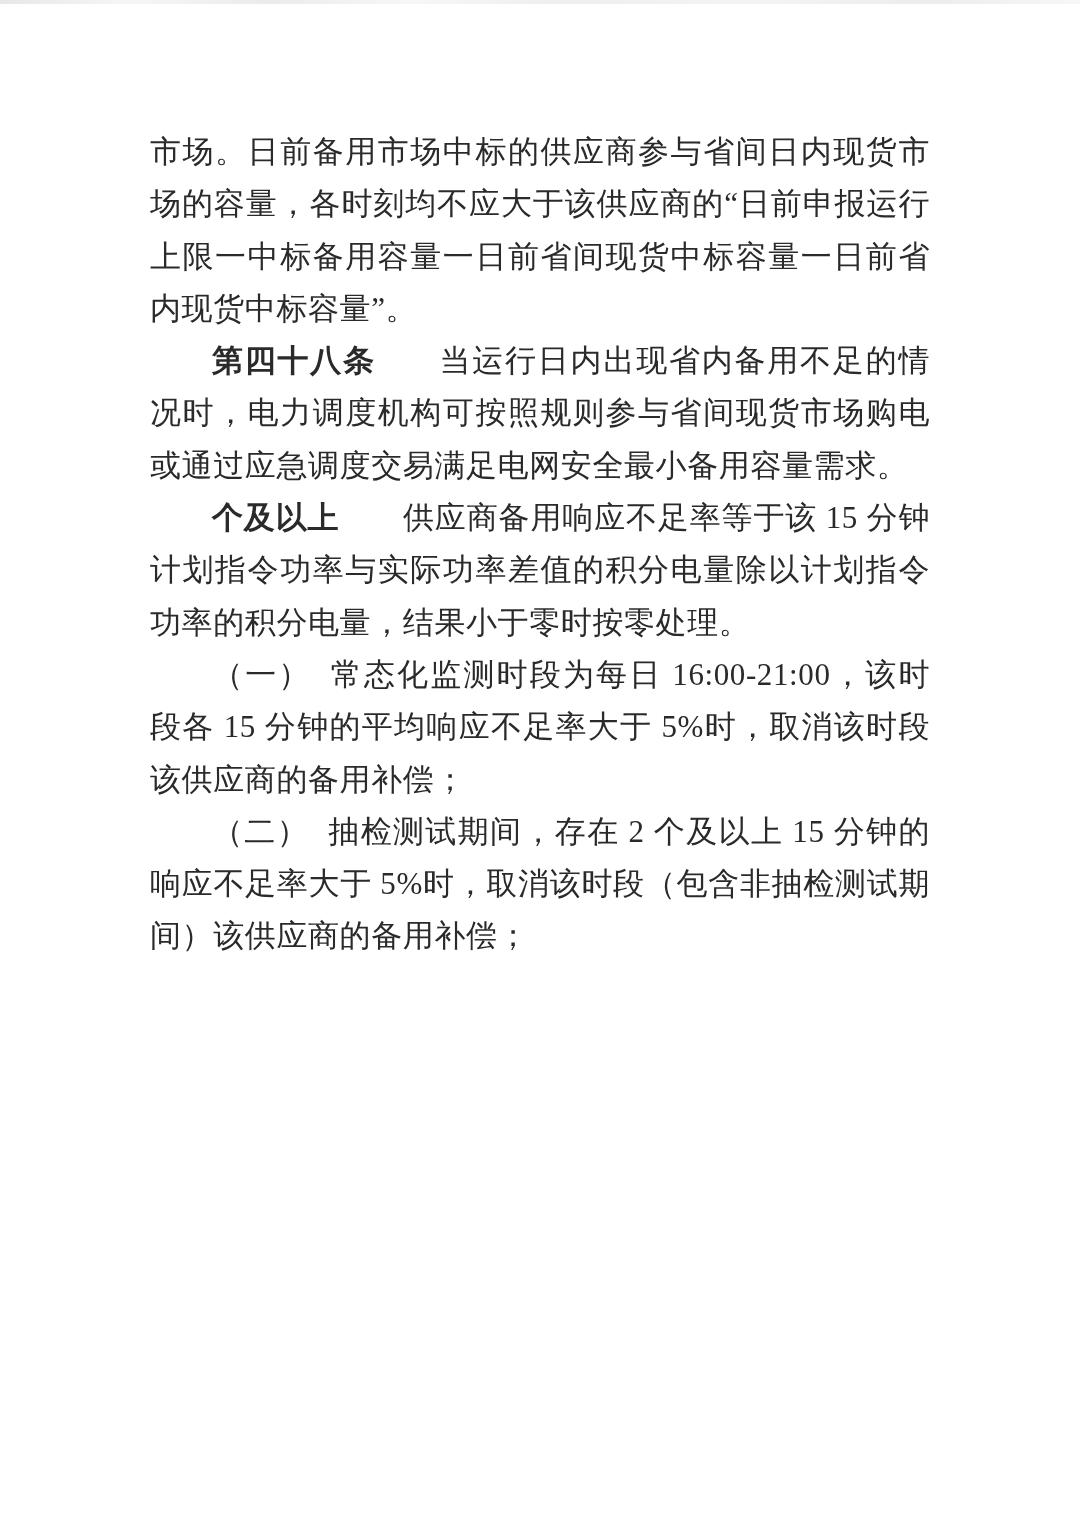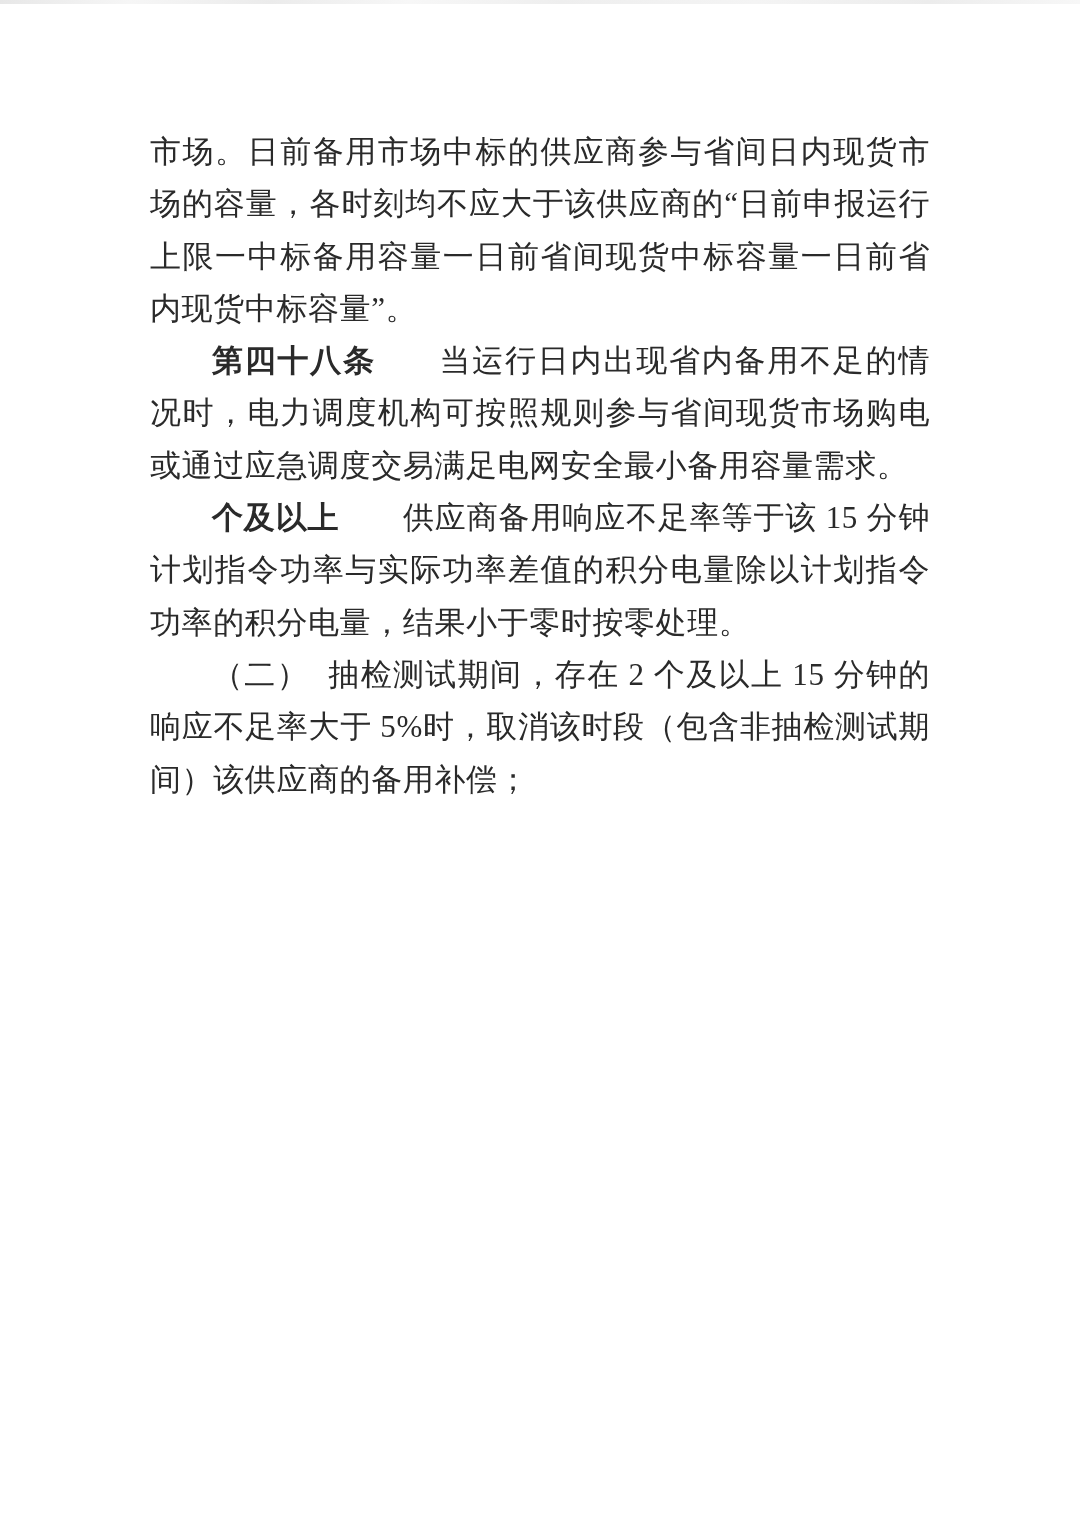--- a/index.html
+++ b/index.html
@@ -104,20 +104,23 @@
 
     <p class="para indent">
       <span class="article-no">第四十八条</span><span>当运行日内出现省内备用不足的情况时，电力调度机构可按照规则参与省间现货市场购电或通过应急调度交易满足电网安全最小备用容量需求。</span>
     </p>
 
     <p class="para indent">
       <span class="article-no">个及以上</span><span>供应商备用响应不足率等于该 15 分钟计划指令功率与实际功率差值的积分电量除以计划指令功率的积分电量，结果小于零时按零处理。</span>
     </p>
 
 
+    <p class="para indent">
+      <span class="item-marker">（一）</span><span>常态化监测时段为每日 16:00-21:00，该时段各 15 分钟的平均响应不足率大于 5%时，取消该时段该供应商的备用补偿；</span>
+    </p>
 
     <p class="para indent">
       <span class="item-marker">（二）</span><span>抽检测试期间，存在 2 个及以上 15 分钟的响应不足率大于 5%时，取消该时段（包含非抽检测试期间）该供应商的备用补偿；</span>
     </p>
 
 
   </div>
 
   <div class="page-number">- 13 -</div>
 

